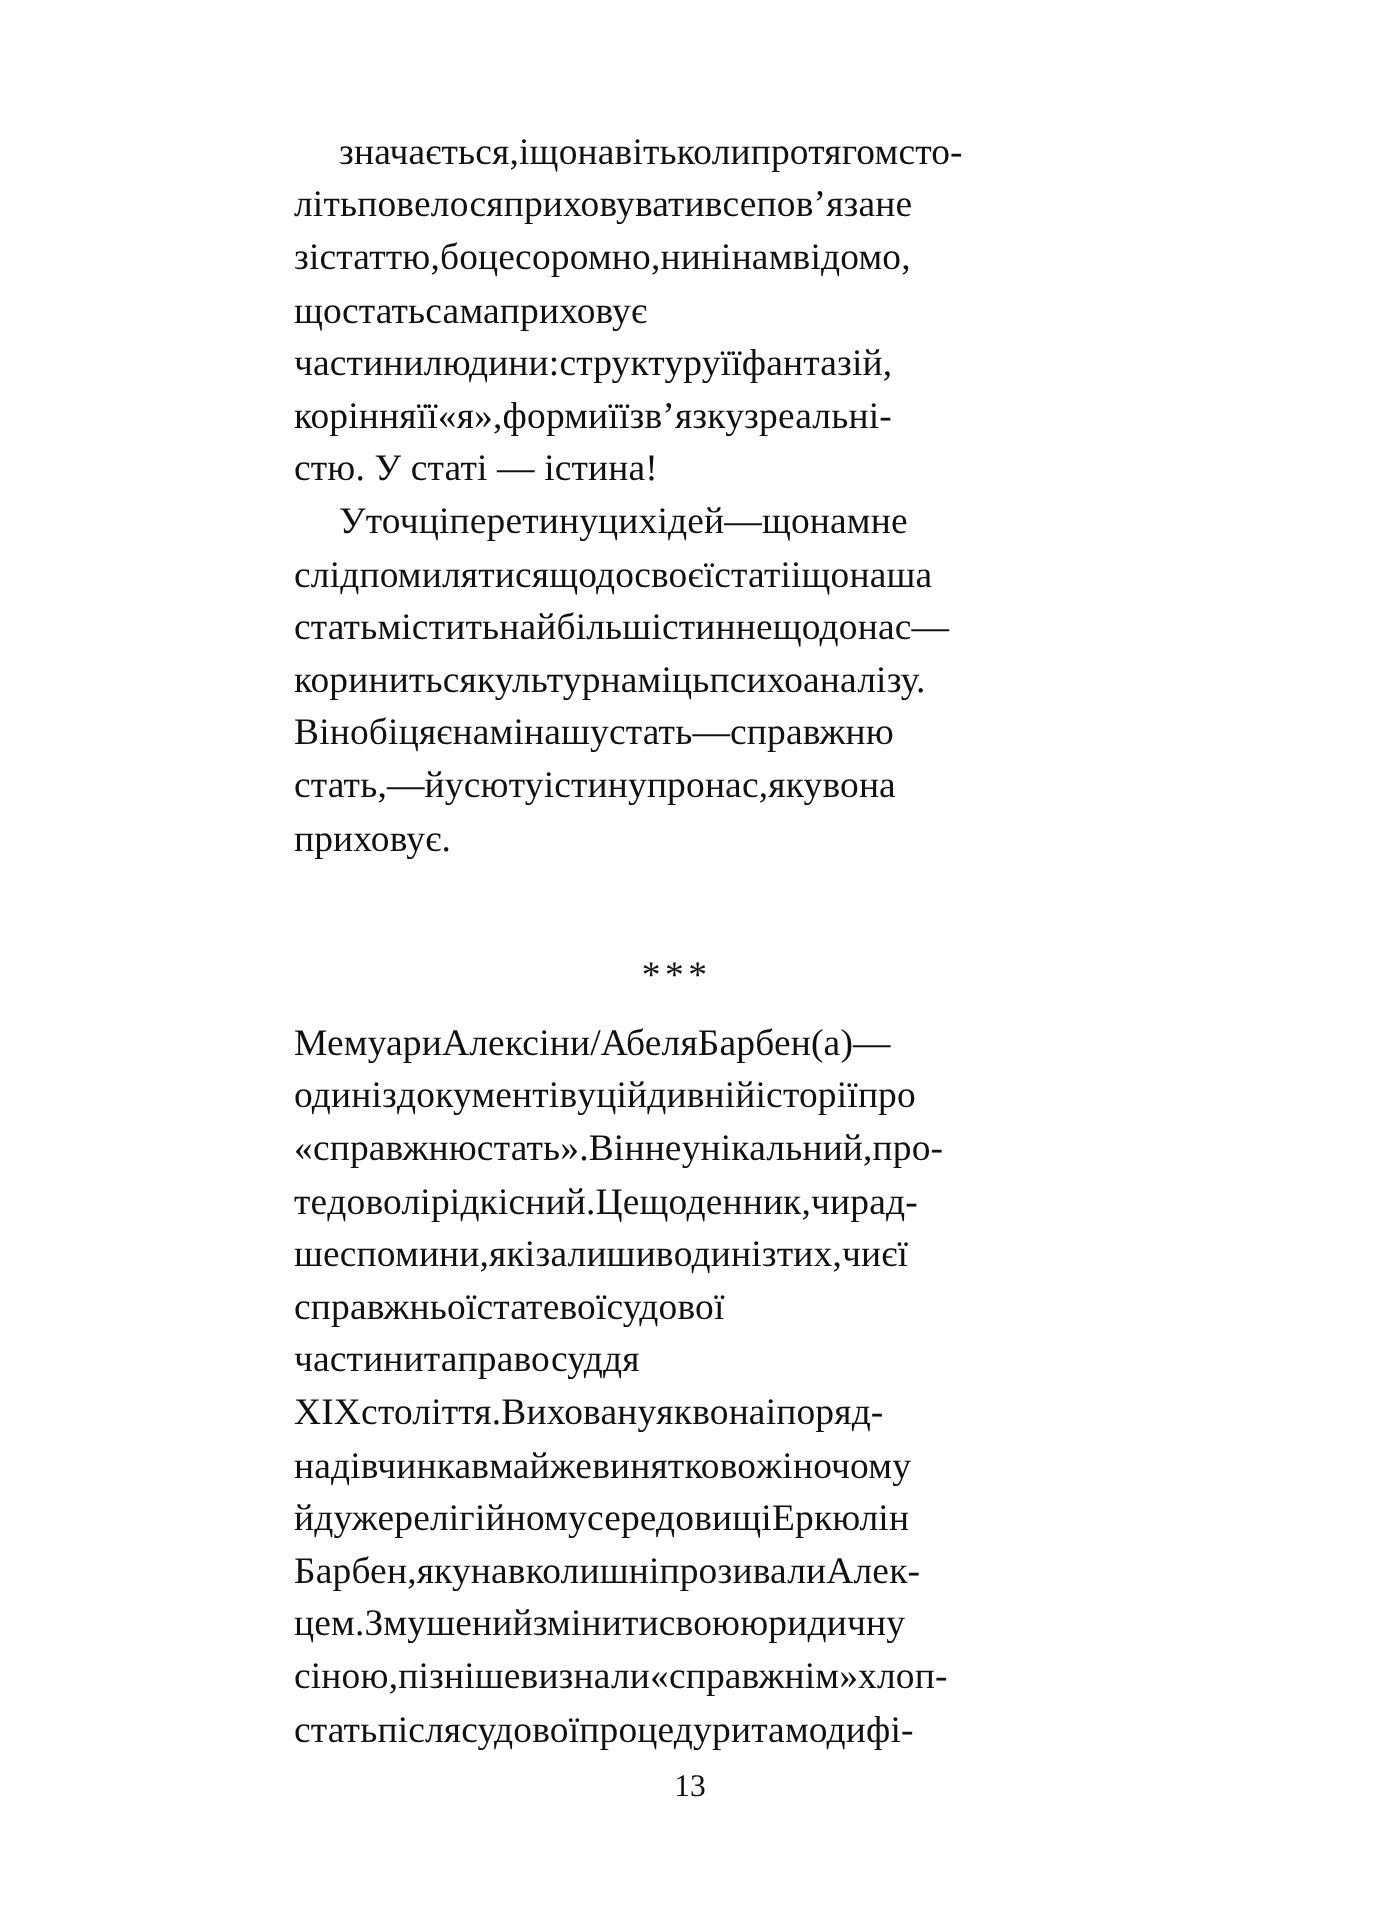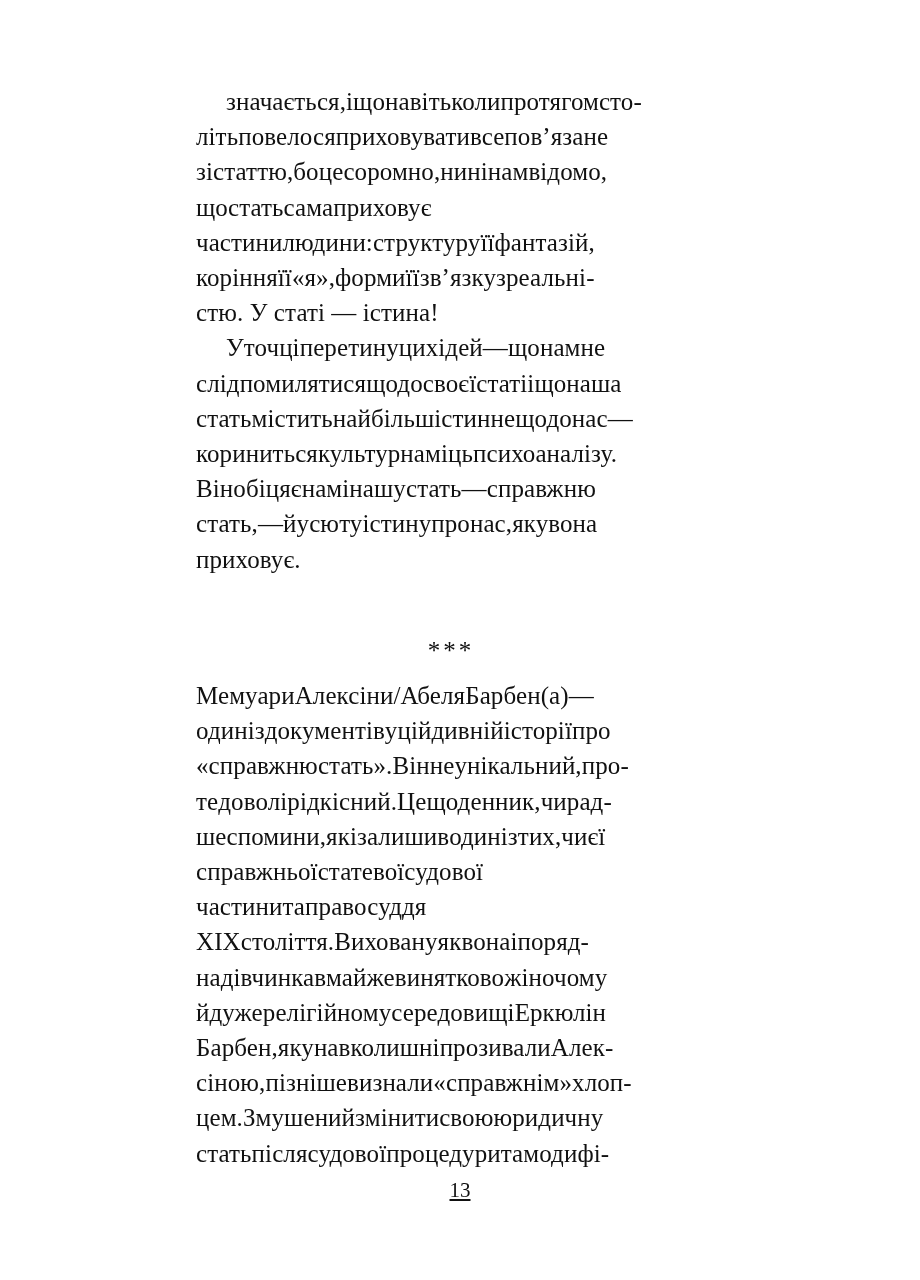--- a/index.html
+++ b/index.html
@@ -74,21 +74,20 @@
 
   .page-number {
     position: absolute;
     left: 0;
     right: 0;
     top: 1178px;
     text-align: center;
     font-size: 21px;
     line-height: 24px;
     color: #111111;
-    text-decoration: underline;
   }
 </style>
 </head>
 <body>
 
 <div class="page">
 
   <div class="text-column">
 
     <div class="para">
@@ -293,32 +292,32 @@
           <span>Еркюлін</span>
         </div>
         <div class="line justify">
           <span>Барбен,</span>
           <span>яку</span>
           <span>навколишні</span>
           <span>прозивали</span>
           <span>Алек-</span>
         </div>
         <div class="line justify">
+          <span>цем.</span>
+          <span>Змушений</span>
+          <span>змінити</span>
+          <span>свою</span>
+          <span>юридичну</span>
+        </div>
+        <div class="line justify">
           <span>сіною,</span>
           <span>пізніше</span>
           <span>визнали</span>
           <span>«справжнім»</span>
           <span>хлоп-</span>
-        </div>
-        <div class="line justify">
-          <span>цем.</span>
-          <span>Змушений</span>
-          <span>змінити</span>
-          <span>свою</span>
-          <span>юридичну</span>
         </div>
         <div class="line justify">
           <span>стать</span>
           <span>після</span>
           <span>судової</span>
           <span>процедури</span>
           <span>та</span>
           <span>модифі-</span>
         </div>
       </div>

